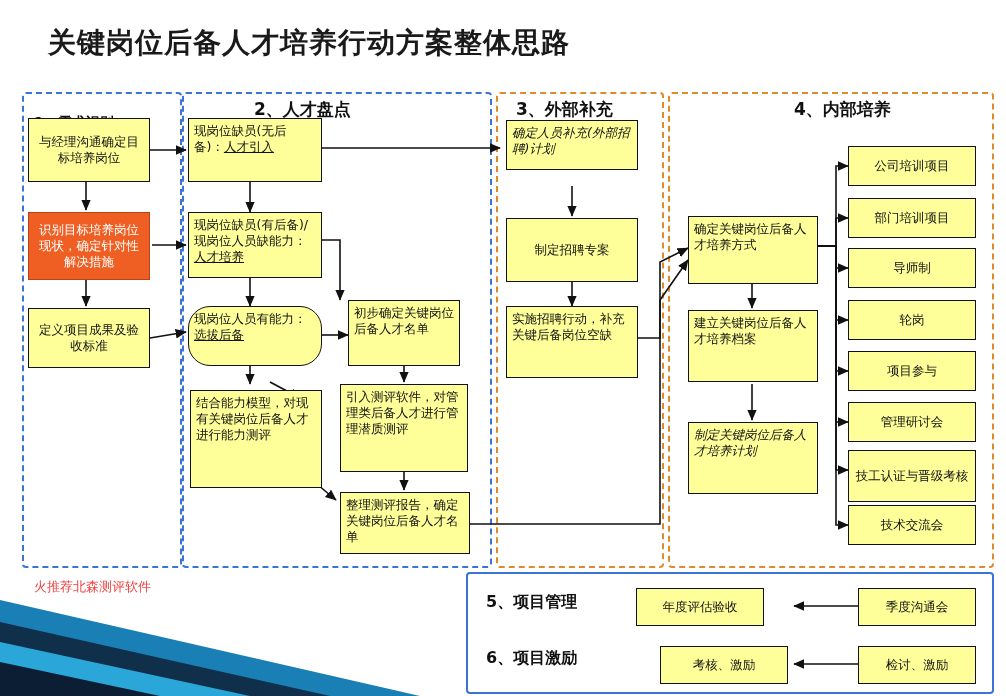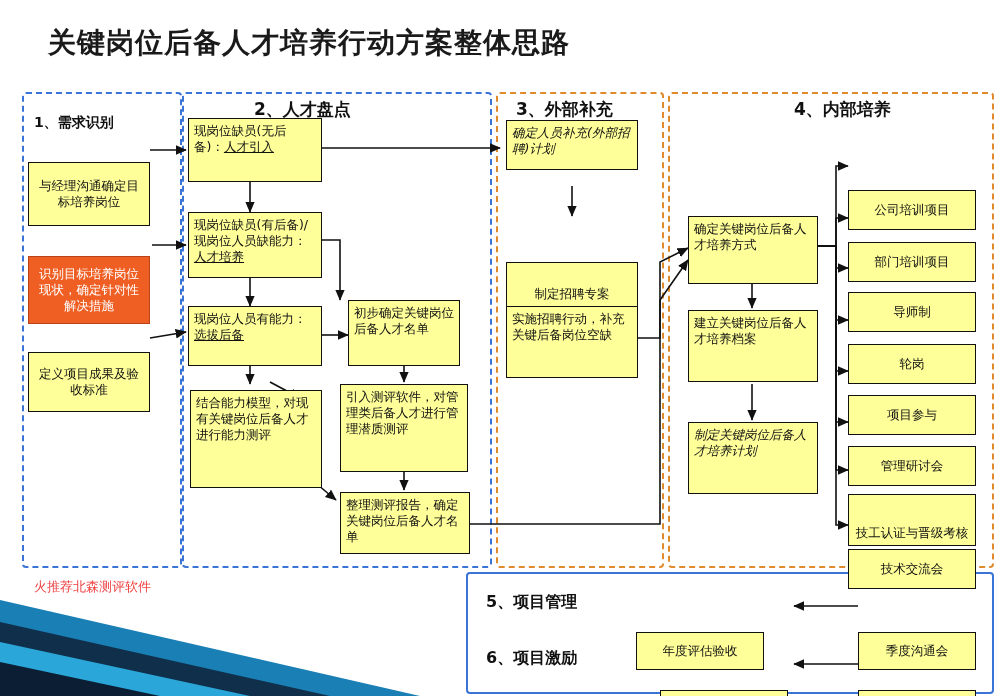--- a/index.html
+++ b/index.html
@@ -33,21 +33,21 @@
     position:absolute;
     background:#ffff99;
     border:1px solid #111;
     box-sizing:border-box;
     font-size:12.5px;
     line-height:1.28;
     color:#111;
     padding:4px 5px;
     overflow:hidden;
   }
-  .box.center{display:flex;align-items:center;justify-content:center;text-align:center;margin-top:44px;}
+  .box.center{display:flex;align-items:center;justify-content:center;text-align:center;}
   .box.orange{background:#ef5f24;color:#fff;border:1px solid #b8441a;}
   .u{text-decoration:underline;}
 
   svg.arrows{position:absolute;left:0;top:0;width:1006px;height:696px;pointer-events:none;}
 
   .footnote{
     position:absolute;left:34px;top:578px;
     font-size:13px;color:#ef4444;white-space:nowrap;
   }
 
@@ -132,21 +132,21 @@
   <div class="box center" style="left:28px;top:308px;width:122px;height:60px;">
     <span>定义项目成果及验收标准</span>
   </div>
 
   <div class="box" style="left:188px;top:118px;width:134px;height:64px;">
     <span>现岗位缺员(无后备)：</span><span class="u">人才引入</span>
   </div>
   <div class="box" style="left:188px;top:212px;width:134px;height:66px;">
     <span>现岗位缺员(有后备)/现岗位人员缺能力：</span><span class="u">人才培养</span>
   </div>
-  <div class="box" style="left:188px;top:306px;width:134px;height:60px;">
+  <div class="box" style="left:188px;top:306px;width:134px;height:60px;border-radius:22px;">
     <span>现岗位人员有能力：</span><span class="u">选拔后备</span>
   </div>
   <div class="box" style="left:348px;top:300px;width:112px;height:66px;">
     <span>初步确定关键岗位后备人才名单</span>
   </div>
   <div class="box" style="left:190px;top:390px;width:132px;height:98px;">
     <span>结合能力模型，对现有关键岗位后备人才进行能力测评</span>
   </div>
   <div class="box" style="left:340px;top:384px;width:128px;height:88px;">
     <span>引入测评软件，对管理类后备人才进行管理潜质测评</span>
@@ -186,21 +186,21 @@
     </div>
   <div class="box center" style="left:848px;top:300px;width:128px;height:40px;">
       <span>轮岗</span>
     </div>
   <div class="box center" style="left:848px;top:351px;width:128px;height:40px;">
       <span>项目参与</span>
     </div>
   <div class="box center" style="left:848px;top:402px;width:128px;height:40px;">
       <span>管理研讨会</span>
     </div>
-  <div class="box center" style="left:848px;top:450px;width:128px;height:52px;align-items:flex-end;">
+  <div class="box center" style="left:848px;top:450px;width:128px;height:52px;">
       <span>技工认证与晋级考核</span>
     </div>
   <div class="box center" style="left:848px;top:505px;width:128px;height:40px;">
       <span>技术交流会</span>
     </div>
 
   <div class="box center" style="left:636px;top:588px;width:128px;height:38px;">
       <span>年度评估验收</span>
     </div>
   <div class="box center" style="left:858px;top:588px;width:118px;height:38px;">

